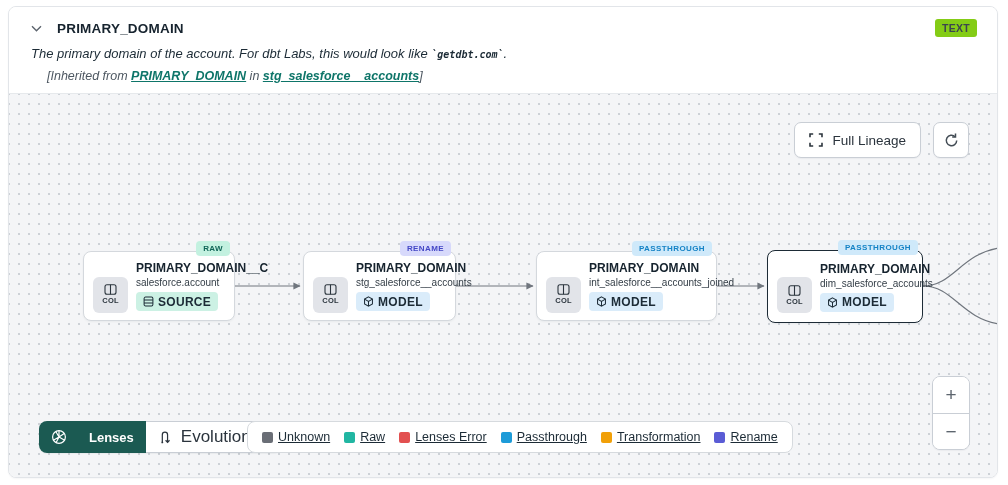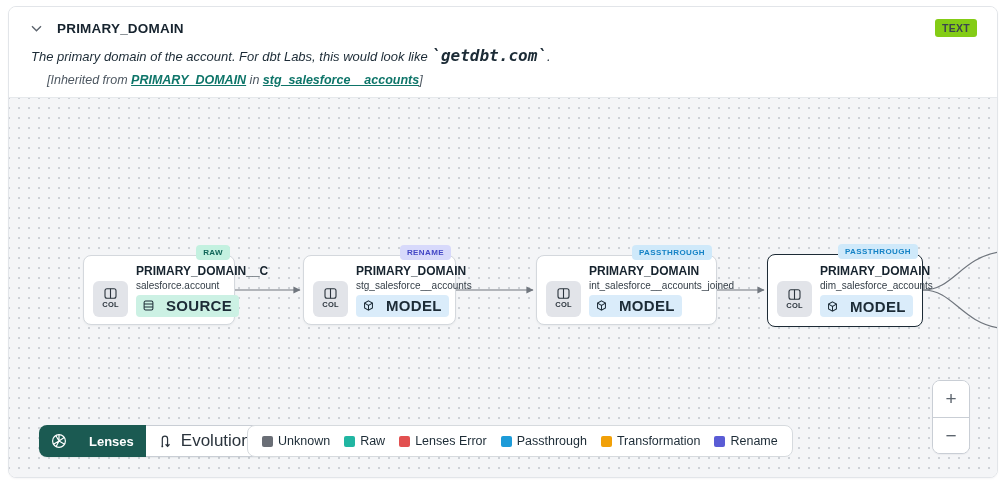--- a/index.html
+++ b/index.html
@@ -10,21 +10,21 @@
     box-shadow: 0 1px 2px rgba(20,30,40,0.04);
   }
   
   .header { padding: 12px 20px 10px 22px; background: #fff; }
   .header-row { display: flex; align-items: center; }
   .chevron-btn { color: #5d656e; display: inline-flex; margin-right: 15px; cursor: pointer; }
   .col-title { font-size: 13.5px; font-weight: 700; letter-spacing: 0.2px; color: #16232e; }
   .spacer { flex: 1; }
   .type-badge { background: #84cc16; color: #3c454e; font-size: 10.5px; font-weight: 600; padding: 3px 7px; border-radius: 3px; letter-spacing: 0.3px; }
   .desc-line { margin-top: 9px; font-size: 13px; font-style: italic; color: #1c2b36; }
-  .desc-code { font-family: "DejaVu Sans Mono", monospace; font-weight: 700; font-size: 16px; }
+  .desc-code { font-family: "DejaVu Sans Mono", monospace; font-weight: 700; font-size: 10px; }
   .inherited-line { margin-top: 8px; font-size: 12.5px; font-style: italic; color: #4d5761; margin-left: 16px; }
   .inh-link { color: #0e7569; text-decoration: underline; font-weight: 600; cursor: pointer; }
   
   .canvas {
     position: relative; width: 990px; height: 385px; border-top: 1px solid #e6e9ec;
     background-color: #f4f5f7;
     background-image: radial-gradient(rgba(70,85,100,0.22) 0.9px, transparent 1.1px);
     background-size: 10px 10px; background-position: 5px 5px;
   }
   .edges { position: absolute; left: 0; top: 0; }
@@ -39,29 +39,29 @@
   .n0 { left: 74px; top: 157px; width: 152px; }
   .n1 { left: 294px; top: 157px; width: 153px; }
   .n2 { left: 527px; top: 157px; width: 181px; }
   .n3 { left: 758px; top: 156px; width: 156px; height: 73px; }
   .node-badge { position: absolute; top: -11px; right: 4px; font-size: 8px; font-weight: 700; letter-spacing: 0.4px; padding: 3px 7px; border-radius: 4px; }
   .col-chip { flex: none; width: 35px; height: 36px; background: #e2e4e9; border-radius: 6px; display: flex; flex-direction: column; align-items: center; justify-content: center; color: #2b343d; margin-top: 17px; }
   .col-chip .col-label { font-size: 7.5px; font-weight: 700; margin-top: 1px; letter-spacing: 0.2px; }
   .node-body { display: flex; flex-direction: column; align-items: flex-start; gap: 2px; min-width: 0; }
   .node-title { font-size: 12px; font-weight: 700; color: #16232e; white-space: nowrap; }
   .node-subtitle { font-size: 10px; color: #333d46; white-space: nowrap; }
-  .node-tag { display: inline-flex; align-items: center; gap: 12px; margin-top: 2px; font-size: 15px; font-weight: 700; letter-spacing: 0.3px; color: #1c2b36; padding: 2.5px 7px; border-radius: 4px; }
+  .node-tag { display: inline-flex; align-items: center; gap: 4px; margin-top: 2px; font-size: 12px; font-weight: 700; letter-spacing: 0.3px; color: #1c2b36; padding: 2.5px 7px; border-radius: 4px; }
   .tag--model { background: #daecfa; }
   .tag--source { background: #ccf1e4; }
   
   .lenses-group { position: absolute; left: 30px; bottom: 25px; display: flex; height: 32px; border-radius: 8px; box-shadow: 0 1px 1px rgba(20,30,40,0.05); }
   .lenses-btn { display: inline-flex; align-items: center; gap: 22px; padding: 0 12px; background: #1b5a52; color: #fff; font-size: 13px; font-weight: 600; border-radius: 8px 0 0 8px; cursor: pointer; }
   .lens-select { display: inline-flex; align-items: center; gap: 8px; padding: 0 12px; background: #fff; border: 1px solid #c9ced5; border-left: none; color: #2b343d; font-size: 17px; border-radius: 0 8px 8px 0; cursor: pointer; }
   .legend { position: absolute; left: 238px; bottom: 25px; height: 32px; background: #fff; border: 1px solid #d6dade; border-radius: 8px; display: flex; align-items: center; gap: 14px; padding: 0 14px; }
-  .legend-item { display: inline-flex; align-items: center; gap: 5px; }
+  .legend-item { display: inline-flex; align-items: center; gap: 5px; text-decoration: underline; }
   .swatch { width: 11px; height: 11px; border-radius: 2px; }
   .legend-label { font-size: 12.5px; color: #1c2b36; }
   
   .zoom-ctrl { position: absolute; right: 29px; bottom: 28px; width: 38px; border: 1px solid #c9ced5; border-radius: 8px; overflow: hidden; background: #fff; box-shadow: 0 1px 1px rgba(20,30,40,0.04); }
   .zoom-btn { width: 100%; height: 36px; display: flex; align-items: center; justify-content: center; font-size: 19px; color: #5d656e; cursor: pointer; background: #fff; }
   .zoom-btn + .zoom-btn { border-top: 1px solid #c9ced5; }
 </style>
 </head>
 <body>
 
@@ -90,20 +90,38 @@
           <path d="M0 0 L6 3 L0 6 z" fill="#70767e"></path>
         </marker>
       </defs>
       <path d="M226 192 H291" stroke="#70767e" stroke-width="1.2" fill="none" marker-end="url(#arrow)"></path>
       <path d="M447 192 H524" stroke="#70767e" stroke-width="1.2" fill="none" marker-end="url(#arrow)"></path>
       <path d="M708 192 H755" stroke="#70767e" stroke-width="1.2" fill="none" marker-end="url(#arrow)"></path>
       <path d="M914 192 C944 192 952 160 990 154" stroke="#70767e" stroke-width="1.2" fill="none"></path>
       <path d="M914 192 C944 192 952 224 990 230" stroke="#70767e" stroke-width="1.2" fill="none"></path>
     </svg>
 
+    <div class="toolbar">
+      <button class="btn full-lineage-btn">
+        <span style="display:inline-flex">
+          <svg width="14" height="14" viewBox="0 0 14 14" fill="none" stroke="currentColor" stroke-width="1.6">
+              <path d="M1 4.2V1h3.2M9.8 1H13v3.2M13 9.8V13H9.8M4.2 13H1V9.8"></path>
+            </svg>
+        </span>
+        <span>Full Lineage</span>
+      </button>
+      <button class="btn icon-btn">
+        <span style="display:inline-flex">
+          <svg width="17" height="17" viewBox="0 0 17 17" fill="none" stroke="currentColor" stroke-width="1.5">
+              <path d="M13.7 8.5a5.2 5.2 0 1 1-1.6-3.75"></path>
+              <polyline points="12.5,1.6 12.5,4.9 9.2,4.9"></polyline>
+            </svg>
+        </span>
+      </button>
+    </div>
 
     <div class="node n0">
       <span class="node-badge" style="background-color: rgb(195, 241, 224); color: rgb(17, 102, 88);">RAW</span>
       <span class="col-chip">
         <svg width="13" height="11" viewBox="0 0 13 11" fill="none" stroke="currentColor" stroke-width="1.1">
             <rect x="1" y="0.8" width="11" height="9.4" rx="2"></rect>
             <line x1="6.5" y1="0.8" x2="6.5" y2="10.2"></line>
           </svg>
         <span class="col-label">COL</span>
       </span>

